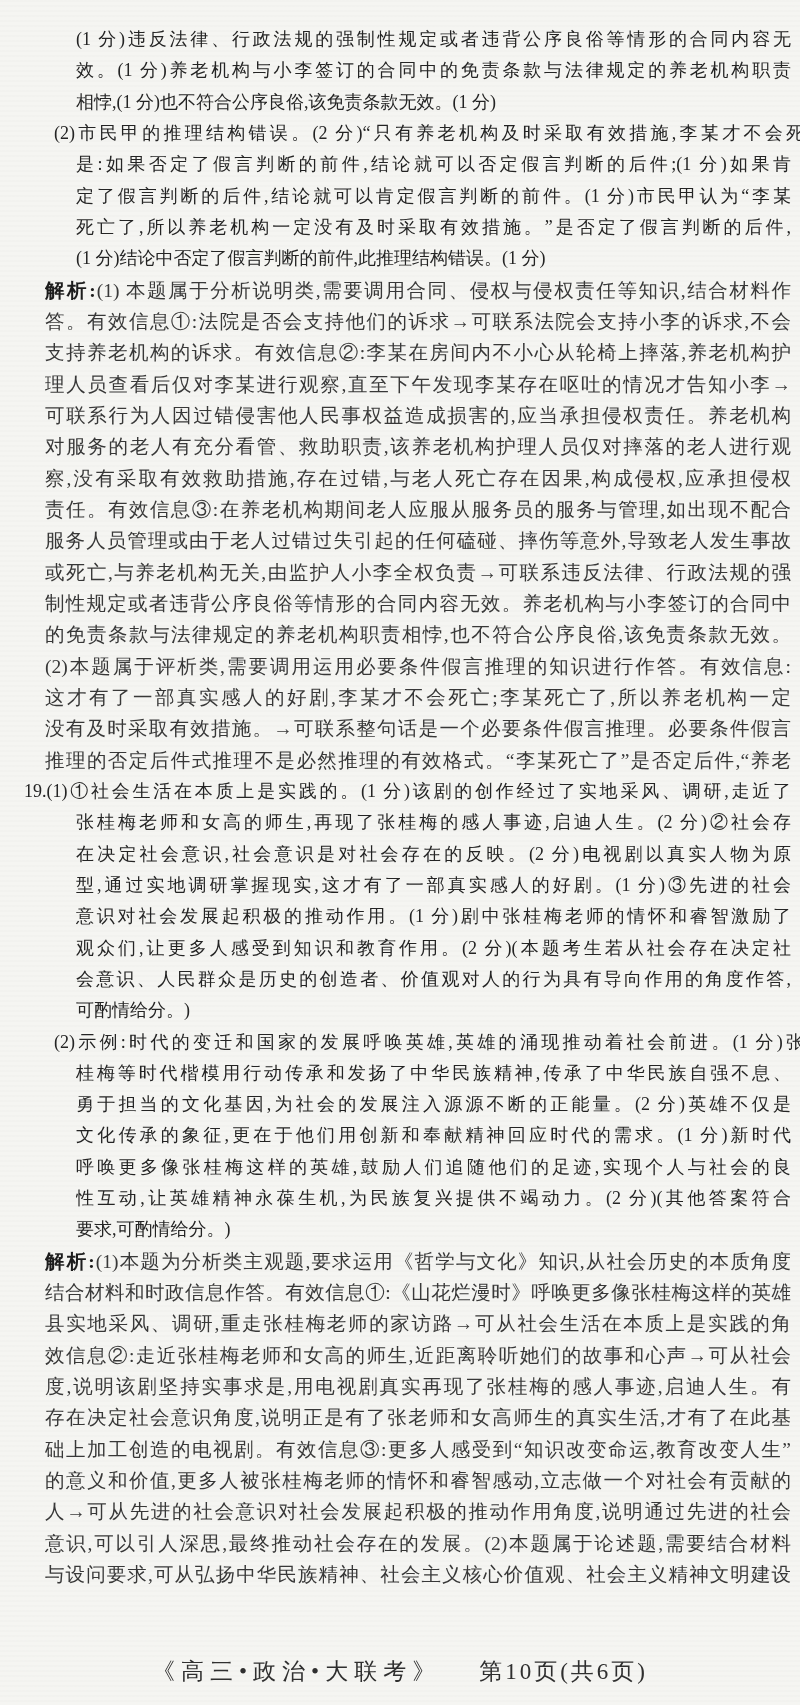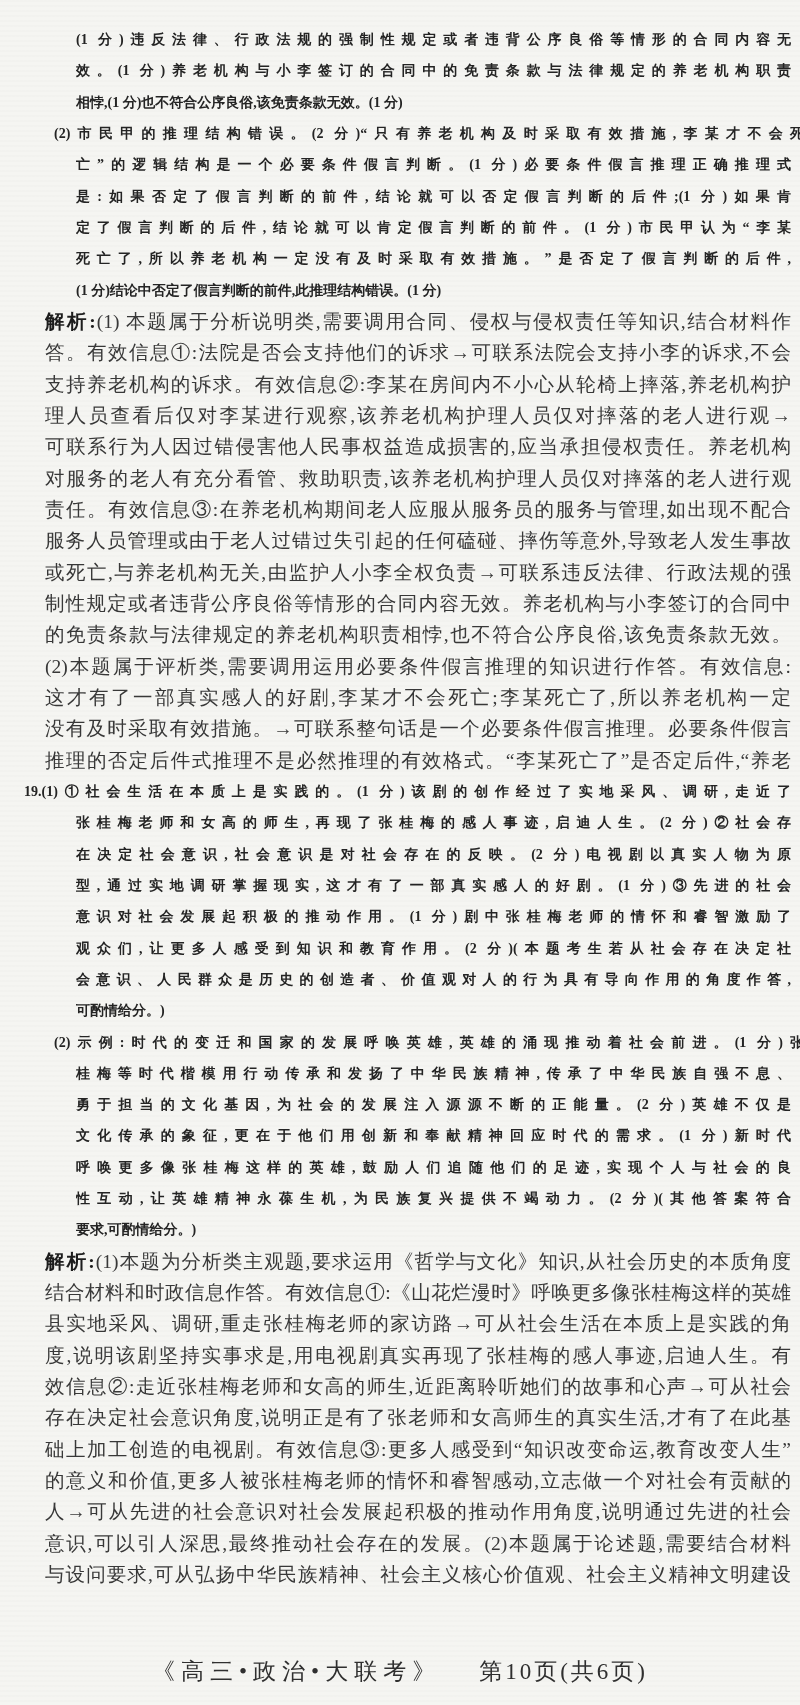--- a/index.html
+++ b/index.html
@@ -29,21 +29,21 @@
     text-align-last: justify;
     -moz-text-align-last: justify;
   }
   .line.nofill { text-align: right; text-align-last: left; -moz-text-align-last: left; }
   
   .ln-qnum  { margin-left: 24px; width: 767px; }
   .ln-first { margin-left: 54px; width: 750px; }
   .ln-cont  { margin-left: 76px; width: 715px; }
   .ln-jx    { margin-left: 45px; width: 746px; font-family: Liberation Serif, serif; }
   
-  .block.song .line { font-size: 14px; color: #242424; font-weight: bold; }
+  .block.song .line { font-size: 18px; color: #242424; }
   
   .block.kai .line { font-size: 19.5px; color: #383838; }
   .jx-label { font-weight: 700; color: #1d1d1d; letter-spacing: 1px; }
   .footer {
     position: absolute;
     left: 0; right: 0; top: 1656px;
     display: flex; justify-content: center; gap: 38px;
     font-size: 23px; color: #2f2f2f;
   }
   .f-booklet { letter-spacing: 6px; }
@@ -52,33 +52,33 @@
 </head>
 <body>
 
 <div class="page">
   <div class="content">
       <div class="block song">
         <div class="line ln-cont">(1 分)违反法律、行政法规的强制性规定或者违背公序良俗等情形的合同内容无</div>
         <div class="line ln-cont">效。(1 分)养老机构与小李签订的合同中的免责条款与法律规定的养老机构职责</div>
         <div class="line ln-cont nofill">相悖,(1 分)也不符合公序良俗,该免责条款无效。(1 分)</div>
         <div class="line ln-first">(2)市民甲的推理结构错误。(2 分)“只有养老机构及时采取有效措施,李某才不会死</div>
-        <div class="line ln-cont">亡”的逻辑结构是一个必要条件假言判断。(1 分)必要条件假言推理正确推理式</div>
         <div class="line ln-cont">是:如果否定了假言判断的前件,结论就可以否定假言判断的后件;(1 分)如果肯</div>
         <div class="line ln-cont">定了假言判断的后件,结论就可以肯定假言判断的前件。(1 分)市民甲认为“李某</div>
         <div class="line ln-cont">死亡了,所以养老机构一定没有及时采取有效措施。”是否定了假言判断的后件,</div>
         <div class="line ln-cont nofill">(1 分)结论中否定了假言判断的前件,此推理结构错误。(1 分)</div>
       </div>
       <div class="block kai">
         <div class="line ln-jx"><b class="jx-label">解析:</b>(1) 本题属于分析说明类,需要调用合同、侵权与侵权责任等知识,结合材料作</div>
         <div class="line ln-jx">答。有效信息①:法院是否会支持他们的诉求→可联系法院会支持小李的诉求,不会</div>
         <div class="line ln-jx">支持养老机构的诉求。有效信息②:李某在房间内不小心从轮椅上摔落,养老机构护</div>
-        <div class="line ln-jx">理人员查看后仅对李某进行观察,该养老机构护理人员仅对摔落的老人进行观→</div>
+        <div class="line ln-jx">理人员查看后仅对李某进行观察,直至下午发现李某存在呕吐的情况才告知小李→</div>
         <div class="line ln-jx">可联系行为人因过错侵害他人民事权益造成损害的,应当承担侵权责任。养老机构</div>
         <div class="line ln-jx">对服务的老人有充分看管、救助职责,该养老机构护理人员仅对摔落的老人进行观</div>
+        <div class="line ln-jx">察,没有采取有效救助措施,存在过错,与老人死亡存在因果,构成侵权,应承担侵权</div>
         <div class="line ln-jx">责任。有效信息③:在养老机构期间老人应服从服务员的服务与管理,如出现不配合</div>
         <div class="line ln-jx">服务人员管理或由于老人过错过失引起的任何磕碰、摔伤等意外,导致老人发生事故</div>
         <div class="line ln-jx">或死亡,与养老机构无关,由监护人小李全权负责→可联系违反法律、行政法规的强</div>
         <div class="line ln-jx">制性规定或者违背公序良俗等情形的合同内容无效。养老机构与小李签订的合同中</div>
         <div class="line ln-jx">的免责条款与法律规定的养老机构职责相悖,也不符合公序良俗,该免责条款无效。</div>
         <div class="line ln-jx">(2)本题属于评析类,需要调用运用必要条件假言推理的知识进行作答。有效信息:</div>
         <div class="line ln-jx">这才有了一部真实感人的好剧,李某才不会死亡;李某死亡了,所以养老机构一定</div>
         <div class="line ln-jx">没有及时采取有效措施。→可联系整句话是一个必要条件假言推理。必要条件假言</div>
         <div class="line ln-jx">推理的否定后件式推理不是必然推理的有效格式。“李某死亡了”是否定后件,“养老</div>
       </div>
@@ -96,22 +96,22 @@
         <div class="line ln-cont">勇于担当的文化基因,为社会的发展注入源源不断的正能量。(2 分)英雄不仅是</div>
         <div class="line ln-cont">文化传承的象征,更在于他们用创新和奉献精神回应时代的需求。(1 分)新时代</div>
         <div class="line ln-cont">呼唤更多像张桂梅这样的英雄,鼓励人们追随他们的足迹,实现个人与社会的良</div>
         <div class="line ln-cont">性互动,让英雄精神永葆生机,为民族复兴提供不竭动力。(2 分)(其他答案符合</div>
         <div class="line ln-cont nofill">要求,可酌情给分。)</div>
       </div>
       <div class="block kai">
         <div class="line ln-jx"><b class="jx-label">解析:</b>(1)本题为分析类主观题,要求运用《哲学与文化》知识,从社会历史的本质角度</div>
         <div class="line ln-jx">结合材料和时政信息作答。有效信息①:《山花烂漫时》呼唤更多像张桂梅这样的英雄</div>
         <div class="line ln-jx">县实地采风、调研,重走张桂梅老师的家访路→可从社会生活在本质上是实践的角</div>
+        <div class="line ln-jx">效信息②:走近张桂梅老师和女高的师生,近距离聆听她们的故事和心声→可从社会</div>
         <div class="line ln-jx">度,说明该剧坚持实事求是,用电视剧真实再现了张桂梅的感人事迹,启迪人生。有</div>
-        <div class="line ln-jx">效信息②:走近张桂梅老师和女高的师生,近距离聆听她们的故事和心声→可从社会</div>
         <div class="line ln-jx">存在决定社会意识角度,说明正是有了张老师和女高师生的真实生活,才有了在此基</div>
         <div class="line ln-jx">础上加工创造的电视剧。有效信息③:更多人感受到“知识改变命运,教育改变人生”</div>
         <div class="line ln-jx">的意义和价值,更多人被张桂梅老师的情怀和睿智感动,立志做一个对社会有贡献的</div>
         <div class="line ln-jx">人→可从先进的社会意识对社会发展起积极的推动作用角度,说明通过先进的社会</div>
         <div class="line ln-jx">意识,可以引人深思,最终推动社会存在的发展。(2)本题属于论述题,需要结合材料</div>
         <div class="line ln-jx">与设问要求,可从弘扬中华民族精神、社会主义核心价值观、社会主义精神文明建设</div>
       </div>
     </div>
   <div class="footer">
     <span class="f-booklet">《高三•政治•大联考》</span>

